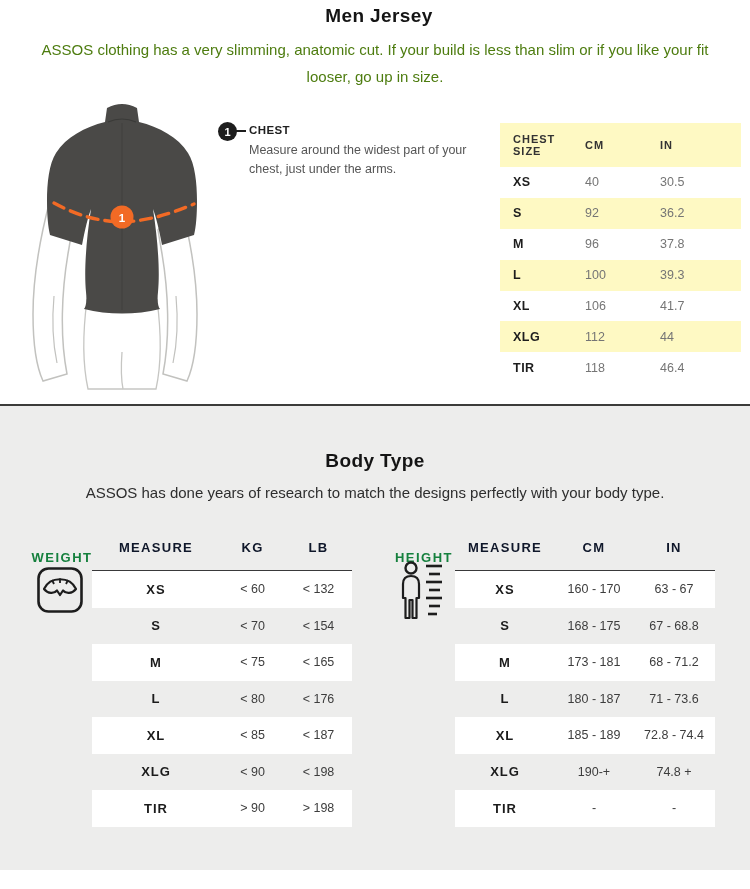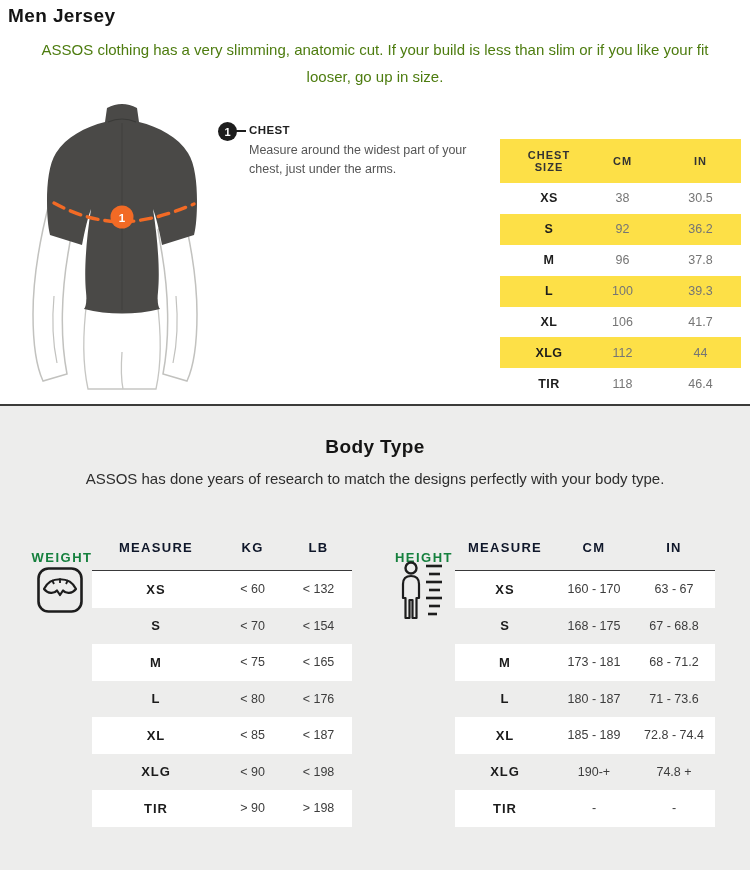--- a/index.html
+++ b/index.html
@@ -1,52 +1,52 @@
 <!DOCTYPE html>
 <html><head>
 <meta charset="utf-8">
 <style>
   * { margin:0; padding:0; box-sizing:border-box; }
   html,body { width:750px; height:889px; background:#fff;
     font-family:"Liberation Sans", sans-serif; color:#222; overflow:hidden; }
 
   
   .top-section { position:relative; width:750px; height:404px; background:#fff; }
-  .page-title { padding-top:5px; font-size:19px; font-weight:bold;
+  .page-title { padding-top:5px; text-align:center; font-size:19px; font-weight:bold;
     letter-spacing:.4px; color:#141414;padding-left:8px; }
   .page-sub { width:712px; margin:9px auto 0; text-align:center; font-size:15px;
     line-height:27px; color:#4d7c0f; }
 
   .jersey-wrap { position:absolute; left:10px; top:100px; width:210px; height:290px; }
 
   .chest-marker { position:absolute; left:218px; top:122px; width:19px; height:19px;
     border-radius:50%; background:#1d1d1d; color:#fff; font-size:11px; font-weight:bold;
     display:flex; align-items:center; justify-content:center; }
   .chest-dash { position:absolute; left:236px; top:130px; width:10px; height:2px; background:#1d1d1d; }
   .chest-label { position:absolute; left:249px; top:124px; font-size:11.5px; font-weight:bold;
     letter-spacing:.4px; color:#1f1f1f; }
   .chest-desc { position:absolute; left:249px; top:141px; width:238px; font-size:12.5px;
     color:#555; line-height:19px; }
 
   
-  .chest { position:absolute; left:500px; top:139px; width:241px; background:#fde047;text-align:center; }
+  .chest { position:absolute; left:500px; top:123px; width:241px; background:#fef9c3; }
   .chest-head { display:flex; height:44px; align-items:center; font-size:11px; font-weight:bold;
     letter-spacing:1px; color:#333; }
   .chest .trow { display:flex; height:30.9px; align-items:center; font-size:12.5px; }
   .chest .row-white { background:#fff; }
   .chest .c0 { flex:0 0 85px; padding-left:13px; }
   .chest .c1 { flex:0 0 75px; }
   .chest .c2 { flex:0 0 81px; }
   .chest .trow .c0 { font-weight:bold; color:#1d1d1d; letter-spacing:.5px; }
   .chest .trow .c1, .chest .trow .c2 { color:#757575; }
 
   
   .bt-section { position:relative; width:750px; height:466px; background:#ededec;
     border-top:2px solid #3c3c3a; }
-  .bt-title { padding-top:30px; text-align:center; font-size:19px; font-weight:bold;
+  .bt-title { padding-top:44px; text-align:center; font-size:19px; font-weight:bold;
     letter-spacing:.4px; color:#141414; }
   .bt-sub { margin-top:12px; text-align:center; font-size:15px; color:#2e2e2e; }
 
   .group-label { position:absolute; top:144px; font-size:13px; font-weight:bold;
     letter-spacing:1.5px; color:#15803d; text-align:center; }
   .w-label { left:26px; width:72px; }
   .h-label { left:392px; width:64px; }
 
   .bt-heads { position:absolute; top:134px; width:260px; display:flex; font-size:13px;
     font-weight:bold; letter-spacing:1.3px; color:#0f172a; }
@@ -98,21 +98,21 @@
 
   <div class="chest">
     <div class="chest-head">
       <div class="c0">CHEST SIZE</div>
       <div class="c1">CM</div>
       <div class="c2">IN</div>
     </div>
     <div>
         <div class="trow row-white">
           <div class="c0">XS</div>
-          <div class="c1">38</div>
+          <div class="c1">40</div>
           <div class="c2">30.5</div>
         </div>
         <div class="trow">
           <div class="c0">S</div>
           <div class="c1">92</div>
           <div class="c2">36.2</div>
         </div>
         <div class="trow row-white">
           <div class="c0">M</div>
           <div class="c1">96</div>

